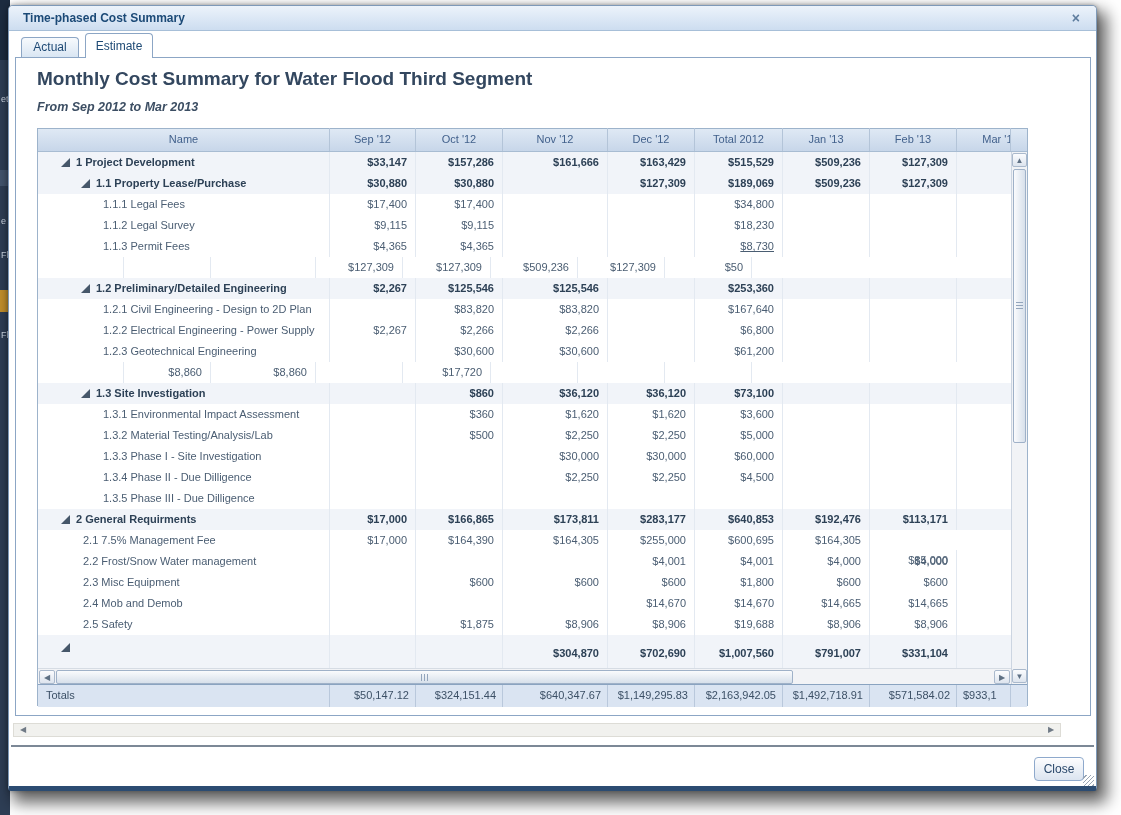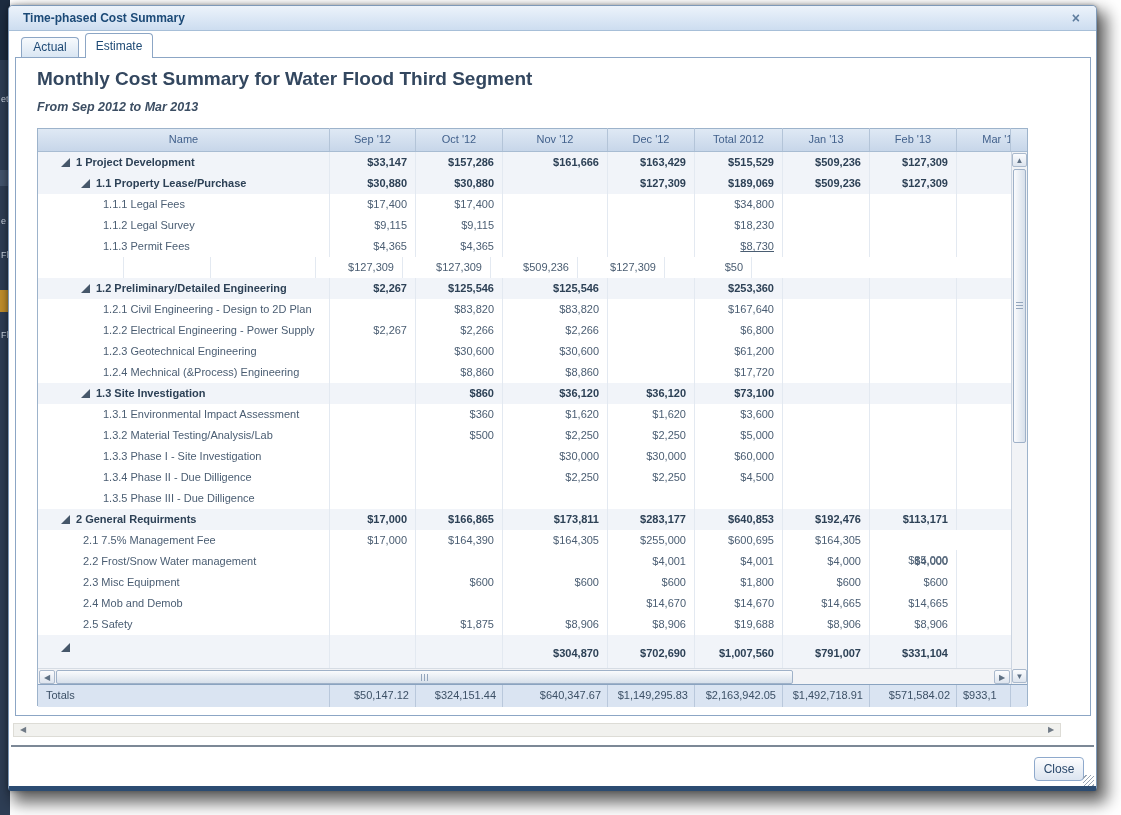--- a/index.html
+++ b/index.html
@@ -283,23 +283,20 @@
               <div class="cell num" style="width: 86px;"></div>
               <div class="cell num" style="width: 87px;">$30,600</div>
               <div class="cell num" style="width: 105px;">$30,600</div>
               <div class="cell num" style="width: 87px;"></div>
               <div class="cell num" style="width: 88px;">$61,200</div>
               <div class="cell num" style="width: 87px;"></div>
               <div class="cell num" style="width: 87px;"></div>
               <div class="cell num col-mar" style="width: 87px;"></div>
             </div>
             <div class="row">
-              <div class="cell name" style="width: 292px;">
-                <span class="name-label" style="left: 65px;">1.2.4 Mechnical (&amp;Process) Engineering</span>
-              </div>
               <div class="cell num" style="width: 86px;"></div>
               <div class="cell num" style="width: 87px;">$8,860</div>
               <div class="cell num" style="width: 105px;">$8,860</div>
               <div class="cell num" style="width: 87px;"></div>
               <div class="cell num" style="width: 88px;">$17,720</div>
               <div class="cell num" style="width: 87px;"></div>
               <div class="cell num" style="width: 87px;"></div>
               <div class="cell num col-mar" style="width: 87px;"></div>
             </div>
             <div class="row group">

